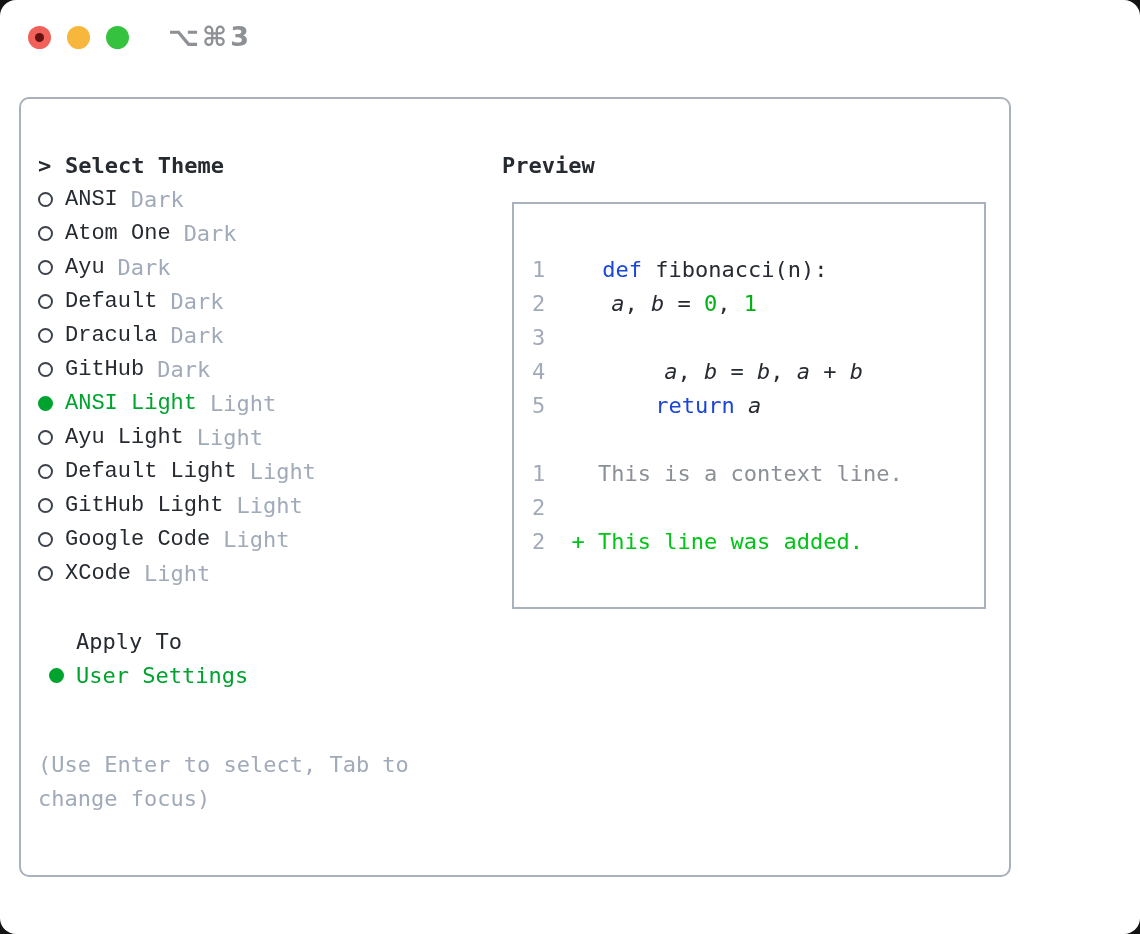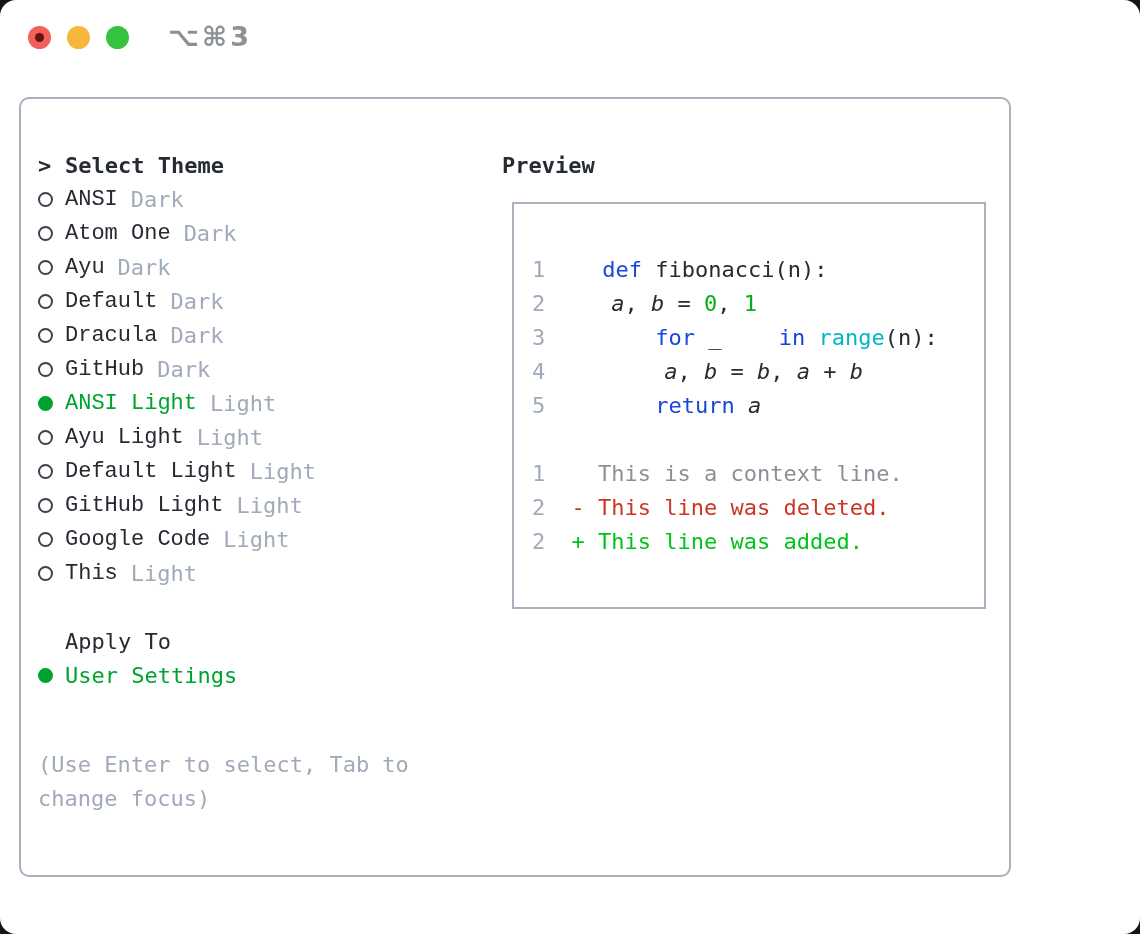--- a/index.html
+++ b/index.html
@@ -39,21 +39,21 @@
   .bullet.filled { background:var(--accent-green); border-color:var(--accent-green); }
   .prefix { display:inline-block; width:27px; font-weight:bold; }
   .indent { display:inline-block; width:27px; }
 
   .left-col { position:absolute; left:17px; top:49px; width:445px; }
   .hdr { font-weight:bold; }
   .t-name { color:var(--text-dark);font-family:Liberation Mono, monospace; }
   .t-name.sel { color:var(--accent-green); }
   .t-variant { color:var(--gray-muted); margin-left:13px; }
 
-  .apply-col { position:absolute; left:17px; top:525px; width:445px; }
+  .apply-col { position:absolute; left:28px; top:525px; width:445px; }
   .opt-label { color:var(--text-dark); }
   .opt-label.sel { color:var(--accent-green); }
 
   .hint {
     position:absolute; left:17px; top:649px; width:400px;
     font-size:22px; line-height:34px; color:var(--gray-muted);
   }
 
   
   .preview-title { position:absolute; left:481px; top:49px; height:34px;
@@ -100,21 +100,21 @@
         <div class="row"><span class="bullet"></span><span class="t-name">Atom One</span><span class="t-variant">Dark</span></div>
         <div class="row"><span class="bullet"></span><span class="t-name">Ayu</span><span class="t-variant">Dark</span></div>
         <div class="row"><span class="bullet"></span><span class="t-name">Default</span><span class="t-variant">Dark</span></div>
         <div class="row"><span class="bullet"></span><span class="t-name">Dracula</span><span class="t-variant">Dark</span></div>
         <div class="row"><span class="bullet"></span><span class="t-name">GitHub</span><span class="t-variant">Dark</span></div>
         <div class="row"><span class="bullet filled"></span><span class="t-name sel">ANSI Light</span><span class="t-variant">Light</span></div>
         <div class="row"><span class="bullet"></span><span class="t-name">Ayu Light</span><span class="t-variant">Light</span></div>
         <div class="row"><span class="bullet"></span><span class="t-name">Default Light</span><span class="t-variant">Light</span></div>
         <div class="row"><span class="bullet"></span><span class="t-name">GitHub Light</span><span class="t-variant">Light</span></div>
         <div class="row"><span class="bullet"></span><span class="t-name">Google Code</span><span class="t-variant">Light</span></div>
-        <div class="row"><span class="bullet"></span><span class="t-name">This</span><span class="t-variant">Light</span></div>
+        <div class="row"><span class="bullet"></span><span class="t-name">XCode</span><span class="t-variant">Light</span></div>
       </div>
   </div>
 
   <div class="apply-col">
     <div class="row">
       <span class="indent"></span>
       <span>Apply To</span>
     </div>
     <div id="apply-list">
         <div class="row"><span class="bullet filled"></span><span class="opt-label sel">User Settings</span></div>
@@ -130,38 +130,36 @@
         <div class="cline">
           <span class="lnum">1</span>
           <span class="src"><span class="seg-keyword">def</span><span class="seg-plain"> fibonacci(n):</span></span>
         </div>
         <div class="cline">
           <span class="lnum">2</span>
           <span class="src"><span class="seg-plain">    </span><span class="seg-variable">a</span><span class="seg-plain">, </span><span class="seg-variable">b</span><span class="seg-plain"> = </span><span class="seg-number">0</span><span class="seg-plain">, </span><span class="seg-number">1</span></span>
         </div>
         <div class="cline">
           <span class="lnum">3</span>
-          <span class="src"><span class="seg-plain">    </span><span class="seg-keyword">for</span><span class="seg-plain"> _ </span><span class="seg-keyword">in</span><span class="seg-plain"> </span><span class="seg-builtin">range</span><span class="seg-plain">(n):</span></span>
         </div>
         <div class="cline">
           <span class="lnum">4</span>
           <span class="src"><span class="seg-plain">        </span><span class="seg-variable">a</span><span class="seg-plain">, </span><span class="seg-variable">b</span><span class="seg-plain"> = </span><span class="seg-variable">b</span><span class="seg-plain">, </span><span class="seg-variable">a</span><span class="seg-plain"> + </span><span class="seg-variable">b</span></span>
         </div>
         <div class="cline">
           <span class="lnum">5</span>
           <span class="src"><span class="seg-plain">    </span><span class="seg-keyword">return</span><span class="seg-plain"> </span><span class="seg-variable">a</span></span>
         </div>
         <div class="spacer"></div>
         <div class="cline">
           <span class="lnum">1</span>
           <span class="src diff-context">   This is a context line.</span>
         </div>
         <div class="cline">
           <span class="lnum">2</span>
-          <span class="src diff-deleted"> - This line was deleted.</span>
         </div>
         <div class="cline">
           <span class="lnum">2</span>
           <span class="src diff-added"> + This line was added.</span>
         </div>
       </div>
   </div>
 
 </div>
 

